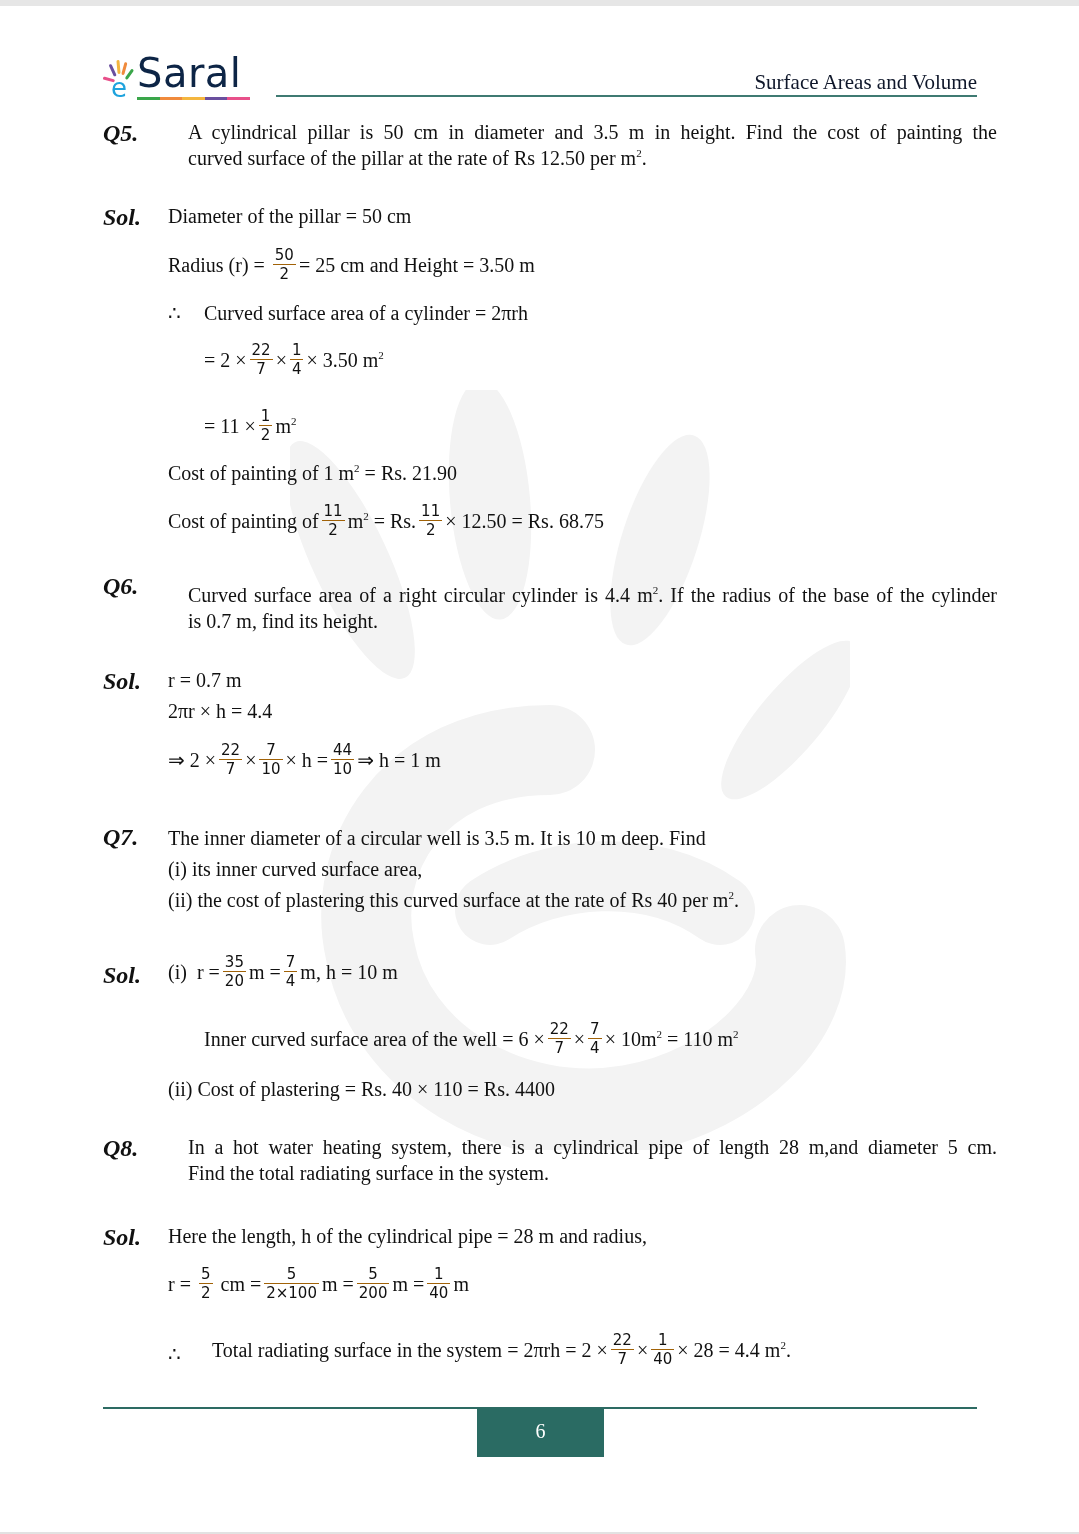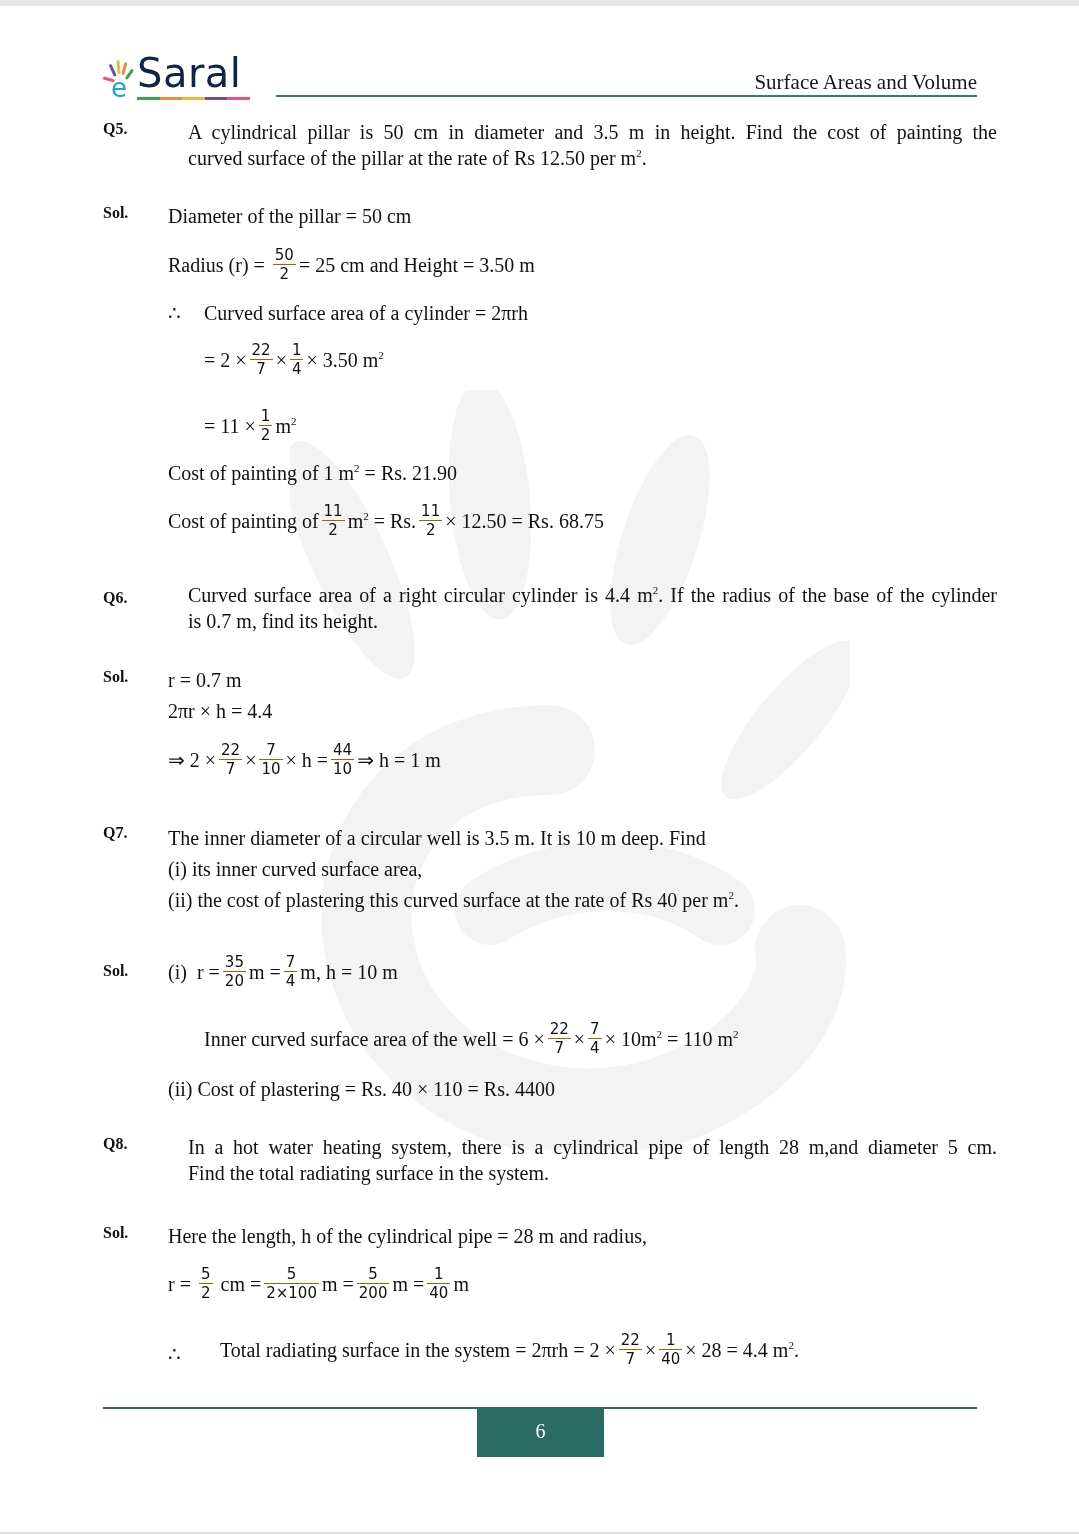--- a/index.html
+++ b/index.html
@@ -14,21 +14,21 @@
   
   .logo { position: absolute; left: 103px; top: 56px; width: 150px; height: 44px; }
   .logo-text { position: absolute; left: 34px; top: -6px; font-family: "DejaVu Sans", sans-serif;
                font-size: 40px; font-weight: normal; color: #0d2546; letter-spacing: 0.5px; text-align: center; }
   .logo-bar { position: absolute; left: 34px; top: 41px; height: 3px; width: 113px; display: flex; }
   .logo-bar span { flex: 1; height: 3px; }
   .header-rule { position: absolute; left: 276px; top: 95px; width: 701px; height: 2px; background: #3f7a72; }
   .header-title { position: absolute; right: 102px; top: 70px; font-size: 21px; color: #0f172a; }
 
   
-  .lbl { position: absolute; left: 103px; font-weight: bold; font-size: 16px; }
+  .lbl { position: absolute; left: 103px; font-weight: bold; font-size: 24px; font-style: italic; }
   .txt { position: absolute; left: 168px; font-size: 20px; line-height: 26px; }
   .justify { width: 809px; text-align: justify; text-align-last: justify; margin-left: 20px; }
   .lastline { text-align-last: left; }
   sup { font-size: 11px; vertical-align: 8px; line-height: 0; }
 
   .frac { display: inline-block; vertical-align: middle; text-align: center; font-family: "DejaVu Sans", sans-serif;
           font-size: 15px; line-height: 18px; margin: 0 3px; position: relative; top: -3px; }
   .frac .n { display: block; border-bottom: 1px solid #a16207; padding: 0 2px; }
   .frac .d { display: block; padding: 0 2px; }
 
@@ -99,21 +99,21 @@
 </div>
 
 <div class="txt" style="top:460px">
   <span>Cost of painting of 1 m</span><sup>2</sup><span> = Rs. 21.90</span>
 </div>
 
 <div class="txt" style="top:505px">
   <span>Cost of painting of</span><span class="frac"><span class="n">11</span><span class="d">2</span></span><span>m</span><sup>2</sup><span> = Rs.</span><span class="frac"><span class="n">11</span><span class="d">2</span></span><span>× 12.50 = Rs. 68.75</span>
 </div>
 
-<div class="lbl" style="top:589px">Q6.</div>
+<div class="lbl" style="top:573px">Q6.</div>
 <div class="txt justify" style="top:582px">
   <div><span>Curved surface area of a right circular cylinder is 4.4 m</span><sup>2</sup><span>. If the radius of the base of the cylinder</span></div>
   <div class="lastline">is 0.7 m, find its height.</div>
 </div>
 
 <div class="lbl" style="top:668px">Sol.</div>
 <div class="txt" style="top:667px">r = 0.7 m</div>
 <div class="txt" style="top:698px">2πr × h = 4.4</div>
 <div class="txt" style="top:744px">
   <span>⇒  2 ×</span><span class="frac"><span class="n">22</span><span class="d">7</span></span><span>×</span><span class="frac"><span class="n">7</span><span class="d">10</span></span><span>× h =</span><span class="frac"><span class="n">44</span><span class="d">10</span></span><span>⇒ h = 1 m</span>
@@ -146,19 +146,19 @@
 </div>
 
 <div class="lbl" style="top:1224px">Sol.</div>
 <div class="txt" style="top:1223px">Here the length, h of the cylindrical pipe = 28 m and radius,</div>
 
 <div class="txt" style="top:1268px">
   <span>r =</span>&nbsp;<span class="frac"><span class="n">5</span><span class="d">2</span></span>&nbsp;<span>cm =</span><span class="frac"><span class="n">5</span><span class="d">2×100</span></span><span>m =</span><span class="frac"><span class="n">5</span><span class="d">200</span></span><span>m =</span><span class="frac"><span class="n">1</span><span class="d">40</span></span><span>m</span>
 </div>
 
 <div class="txt" style="top:1341px;left:168px">∴</div>
-<div class="txt" style="top:1334px;left:220px">
+<div class="txt" style="top:1334px;left:212px">
   <span>Total radiating surface in the system  = 2πrh = 2 ×</span><span class="frac"><span class="n">22</span><span class="d">7</span></span><span>×</span><span class="frac"><span class="n">1</span><span class="d">40</span></span><span>×  28 = 4.4 m</span><sup>2</sup><span>.</span>
 </div>
 
 <div class="footer-rule"></div>
 <div class="page-box">6</div>
 <div class="botstrip"></div>
 
 </body></html>

